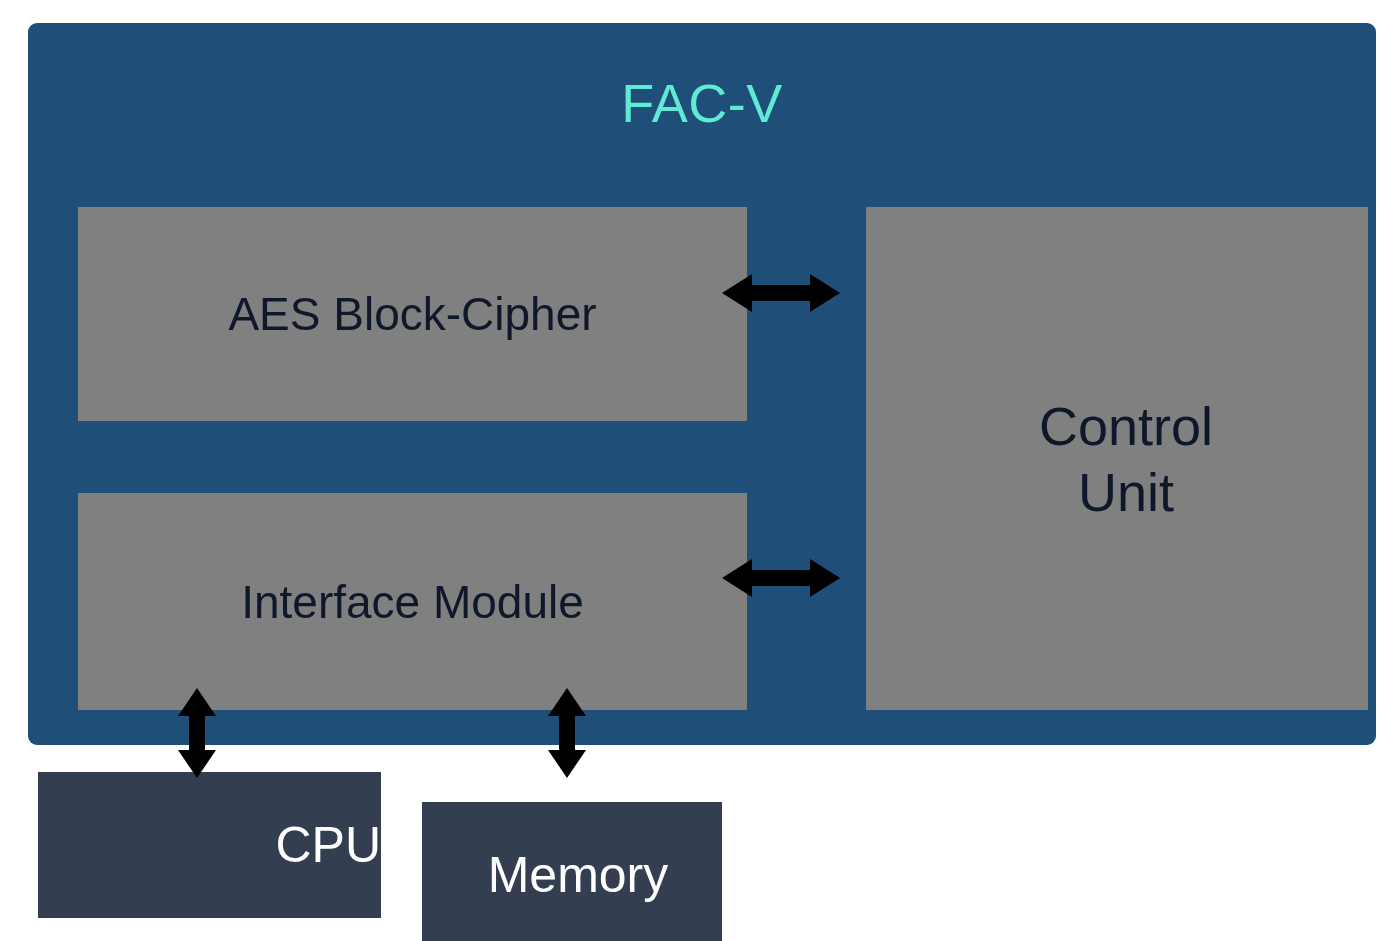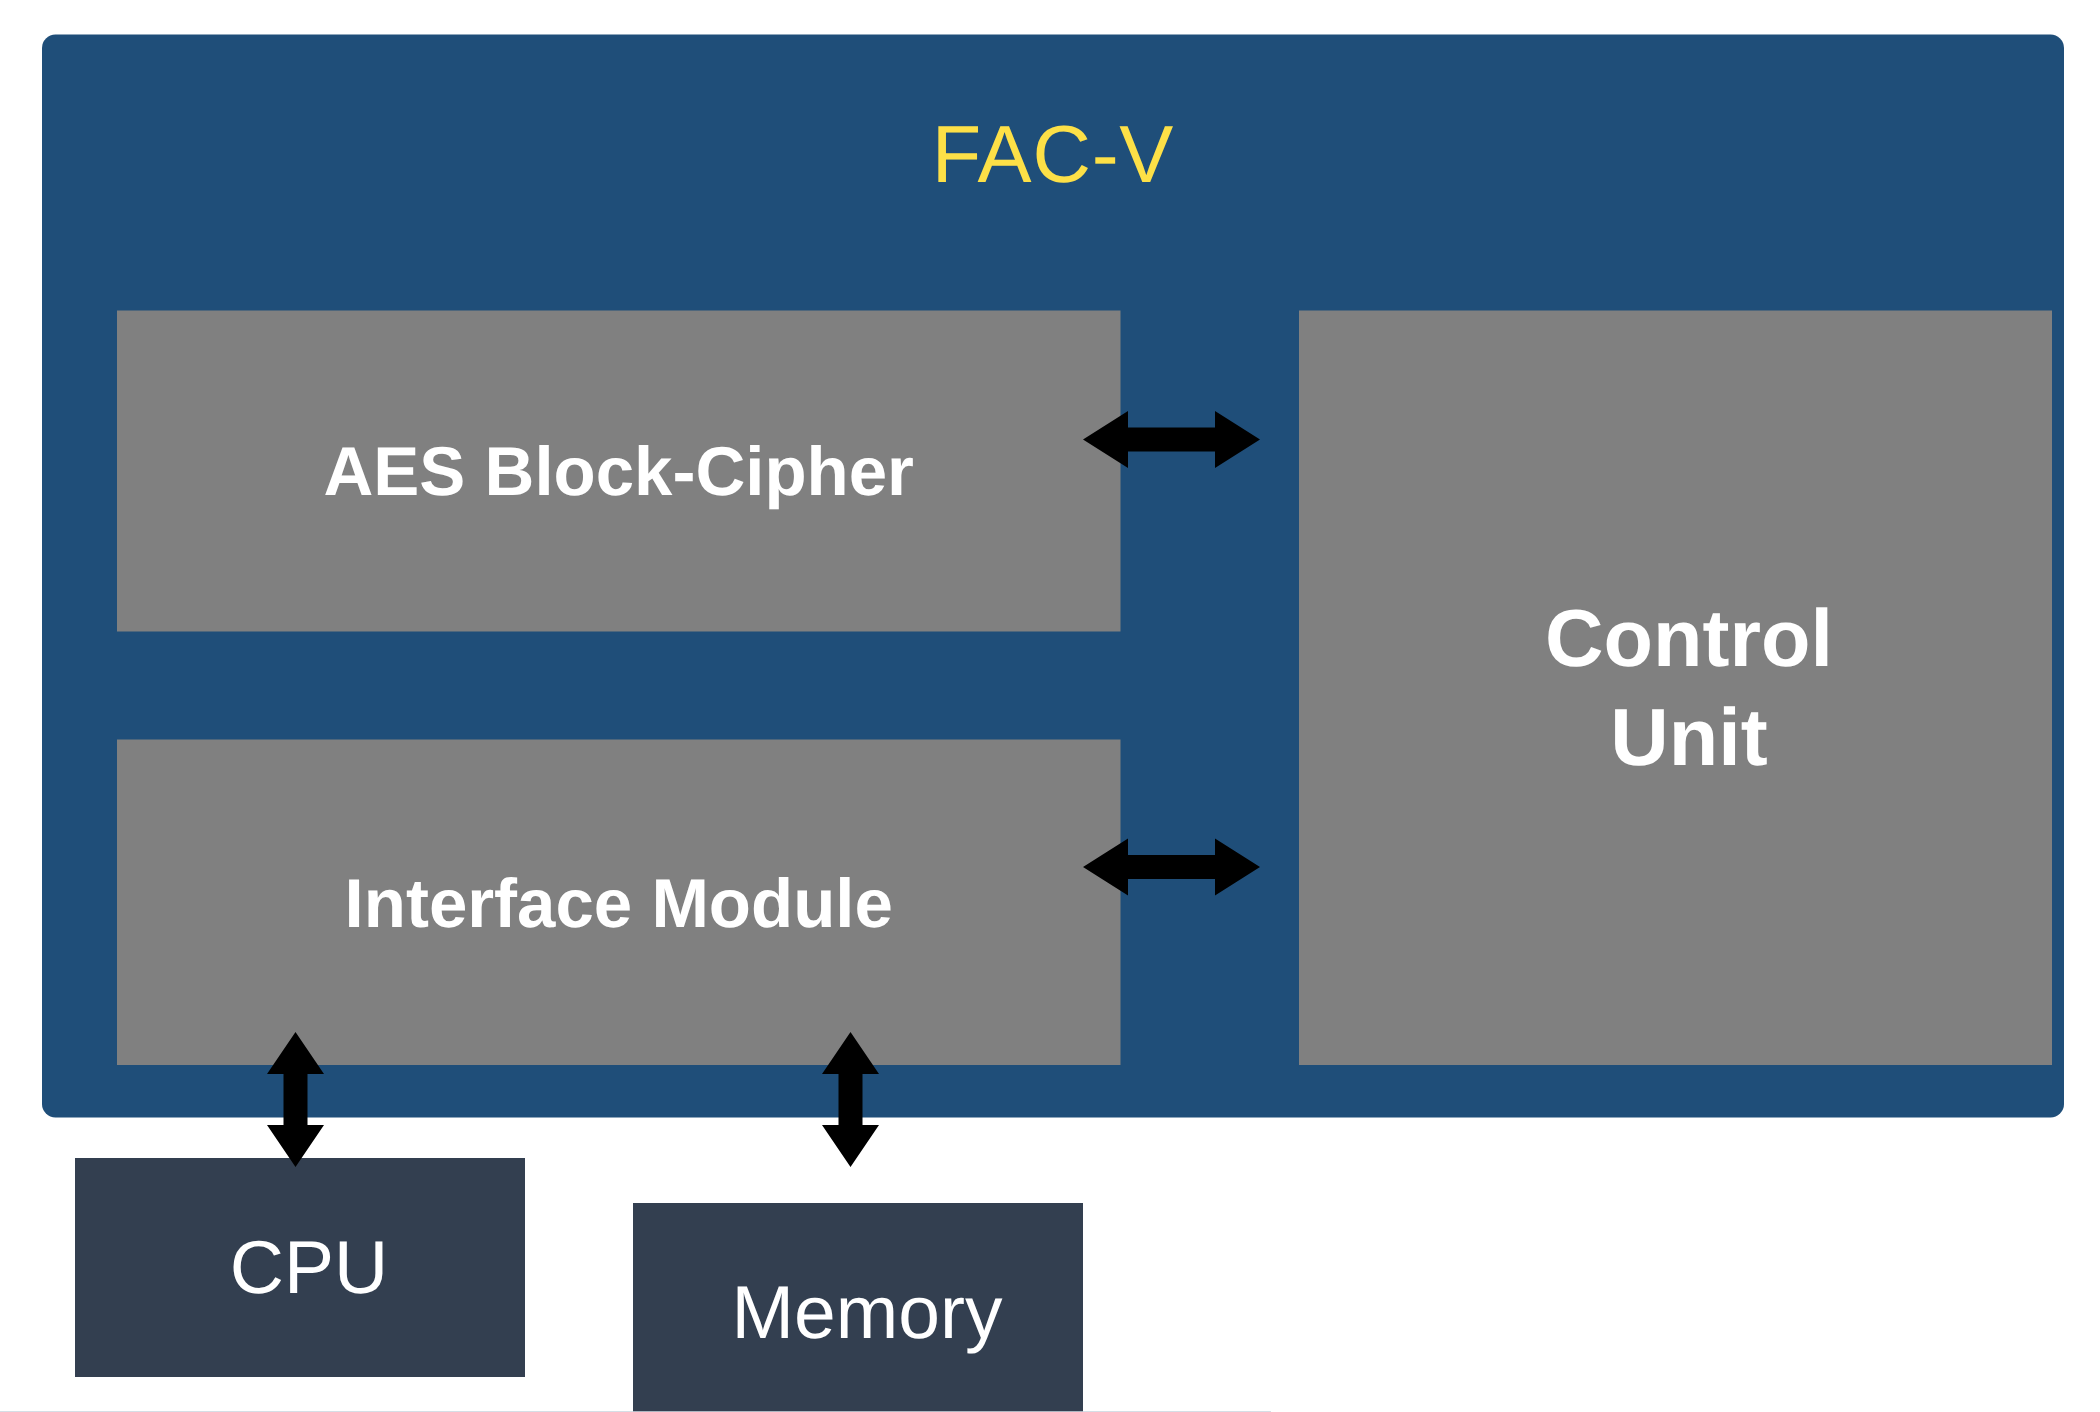--- a/index.html
+++ b/index.html
@@ -30,21 +30,21 @@
     background: #1f4e79;
     border-radius: 9px;
     box-sizing: border-box;
   }
   .panel-title {
     position: absolute;
     left: 0;
     top: 48px;
     width: 1348px;
     text-align: center;
-    color: #fde047;
+    color: #5eead4;
     font-size: 54px;
     line-height: 64px;
     font-weight: 400;
     letter-spacing: 0.5px;
     white-space: nowrap;
   }
 
   
   .block {
     position: absolute;
@@ -53,22 +53,22 @@
     display: flex;
     align-items: center;
     justify-content: center;
     text-align: center;
     box-sizing: border-box;
   }
   .block-label {
     display: block;
     font-size: 46px;
     line-height: 56px;
-    font-weight: 700;
-    color: #ffffff;
+    font-weight: 400;
+    color: #0f172a;
     white-space: pre-line;
   }
 
   #block-aes {
     left: 50px;
     top: 184px;
     width: 669px;
     height: 214px;
   }
   #block-interface {
@@ -102,24 +102,25 @@
   .ext-label {
     display: block;
     font-size: 50px;
     line-height: 58px;
     font-weight: 400;
     color: #ffffff;
     white-space: nowrap;
     padding-left: 12px;
   }
   #block-cpu {
-    left: 50px;
+    left: 38px;
     top: 772px;
-    width: 300px;
+    width: 343px;
     height: 146px;
+    justify-content: flex-end;
   }
   #block-memory {
     left: 422px;
     top: 772px;
     width: 300px;
     height: 146px;
     margin-top: 30px;
   }
 
   

